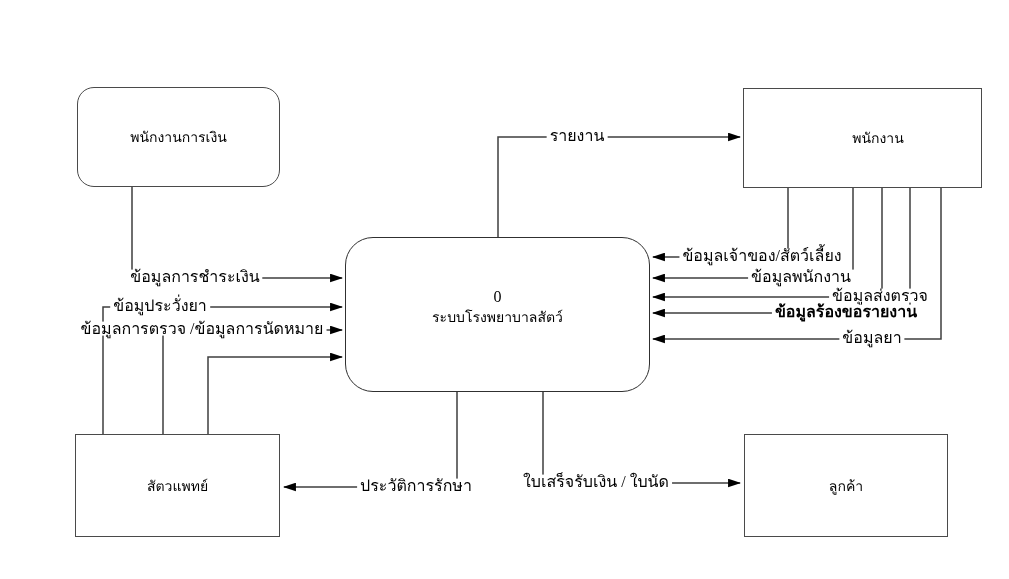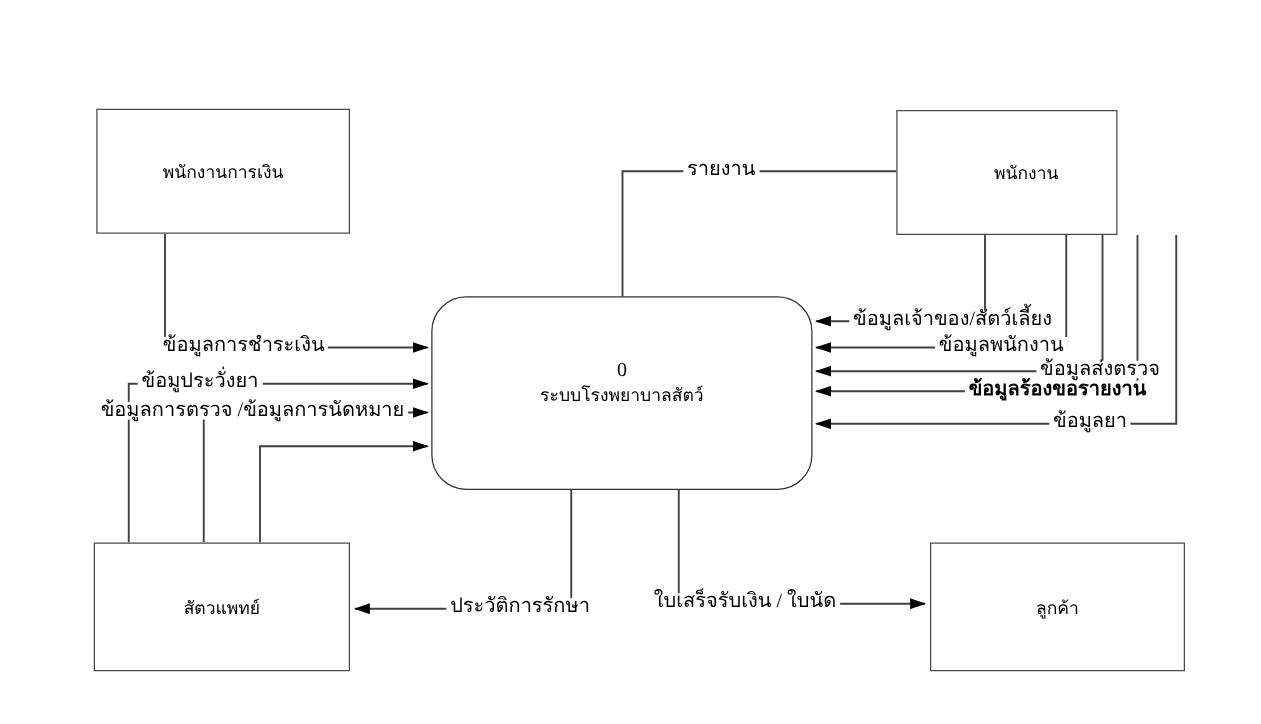--- a/index.html
+++ b/index.html
@@ -25,22 +25,22 @@
   .entity {
     position: absolute;
     border: 1.5px solid #4a4a4a;
     background: #ffffff;
     display: flex;
     align-items: center;
     justify-content: center;
     font-size: 14px;
     box-sizing: border-box;
   }
-  .entity.finance   { left: 77px;  top: 87px;  width: 203px; height: 100px; }
-  .entity.employee  { left: 717px; top: 88px;  width: 177px; height: 100px; padding-left: 31px; }
+  .entity.finance   { left: 77px;  top: 87px;  width: 203px; height: 100px; border-radius: 17px; }
+  .entity.employee  { left: 743px; top: 88px;  width: 239px; height: 100px; padding-left: 31px; }
   .entity.vet       { left: 75px;  top: 434px; width: 205px; height: 103px; }
   .entity.customer  { left: 744px; top: 434px; width: 204px; height: 103px; }
   .process {
     position: absolute;
     left: 345px; top: 237px;
     width: 305px; height: 155px;
     border: 1.5px solid #303030;
     border-radius: 28px;
     background: #ffffff;
     display: flex;

